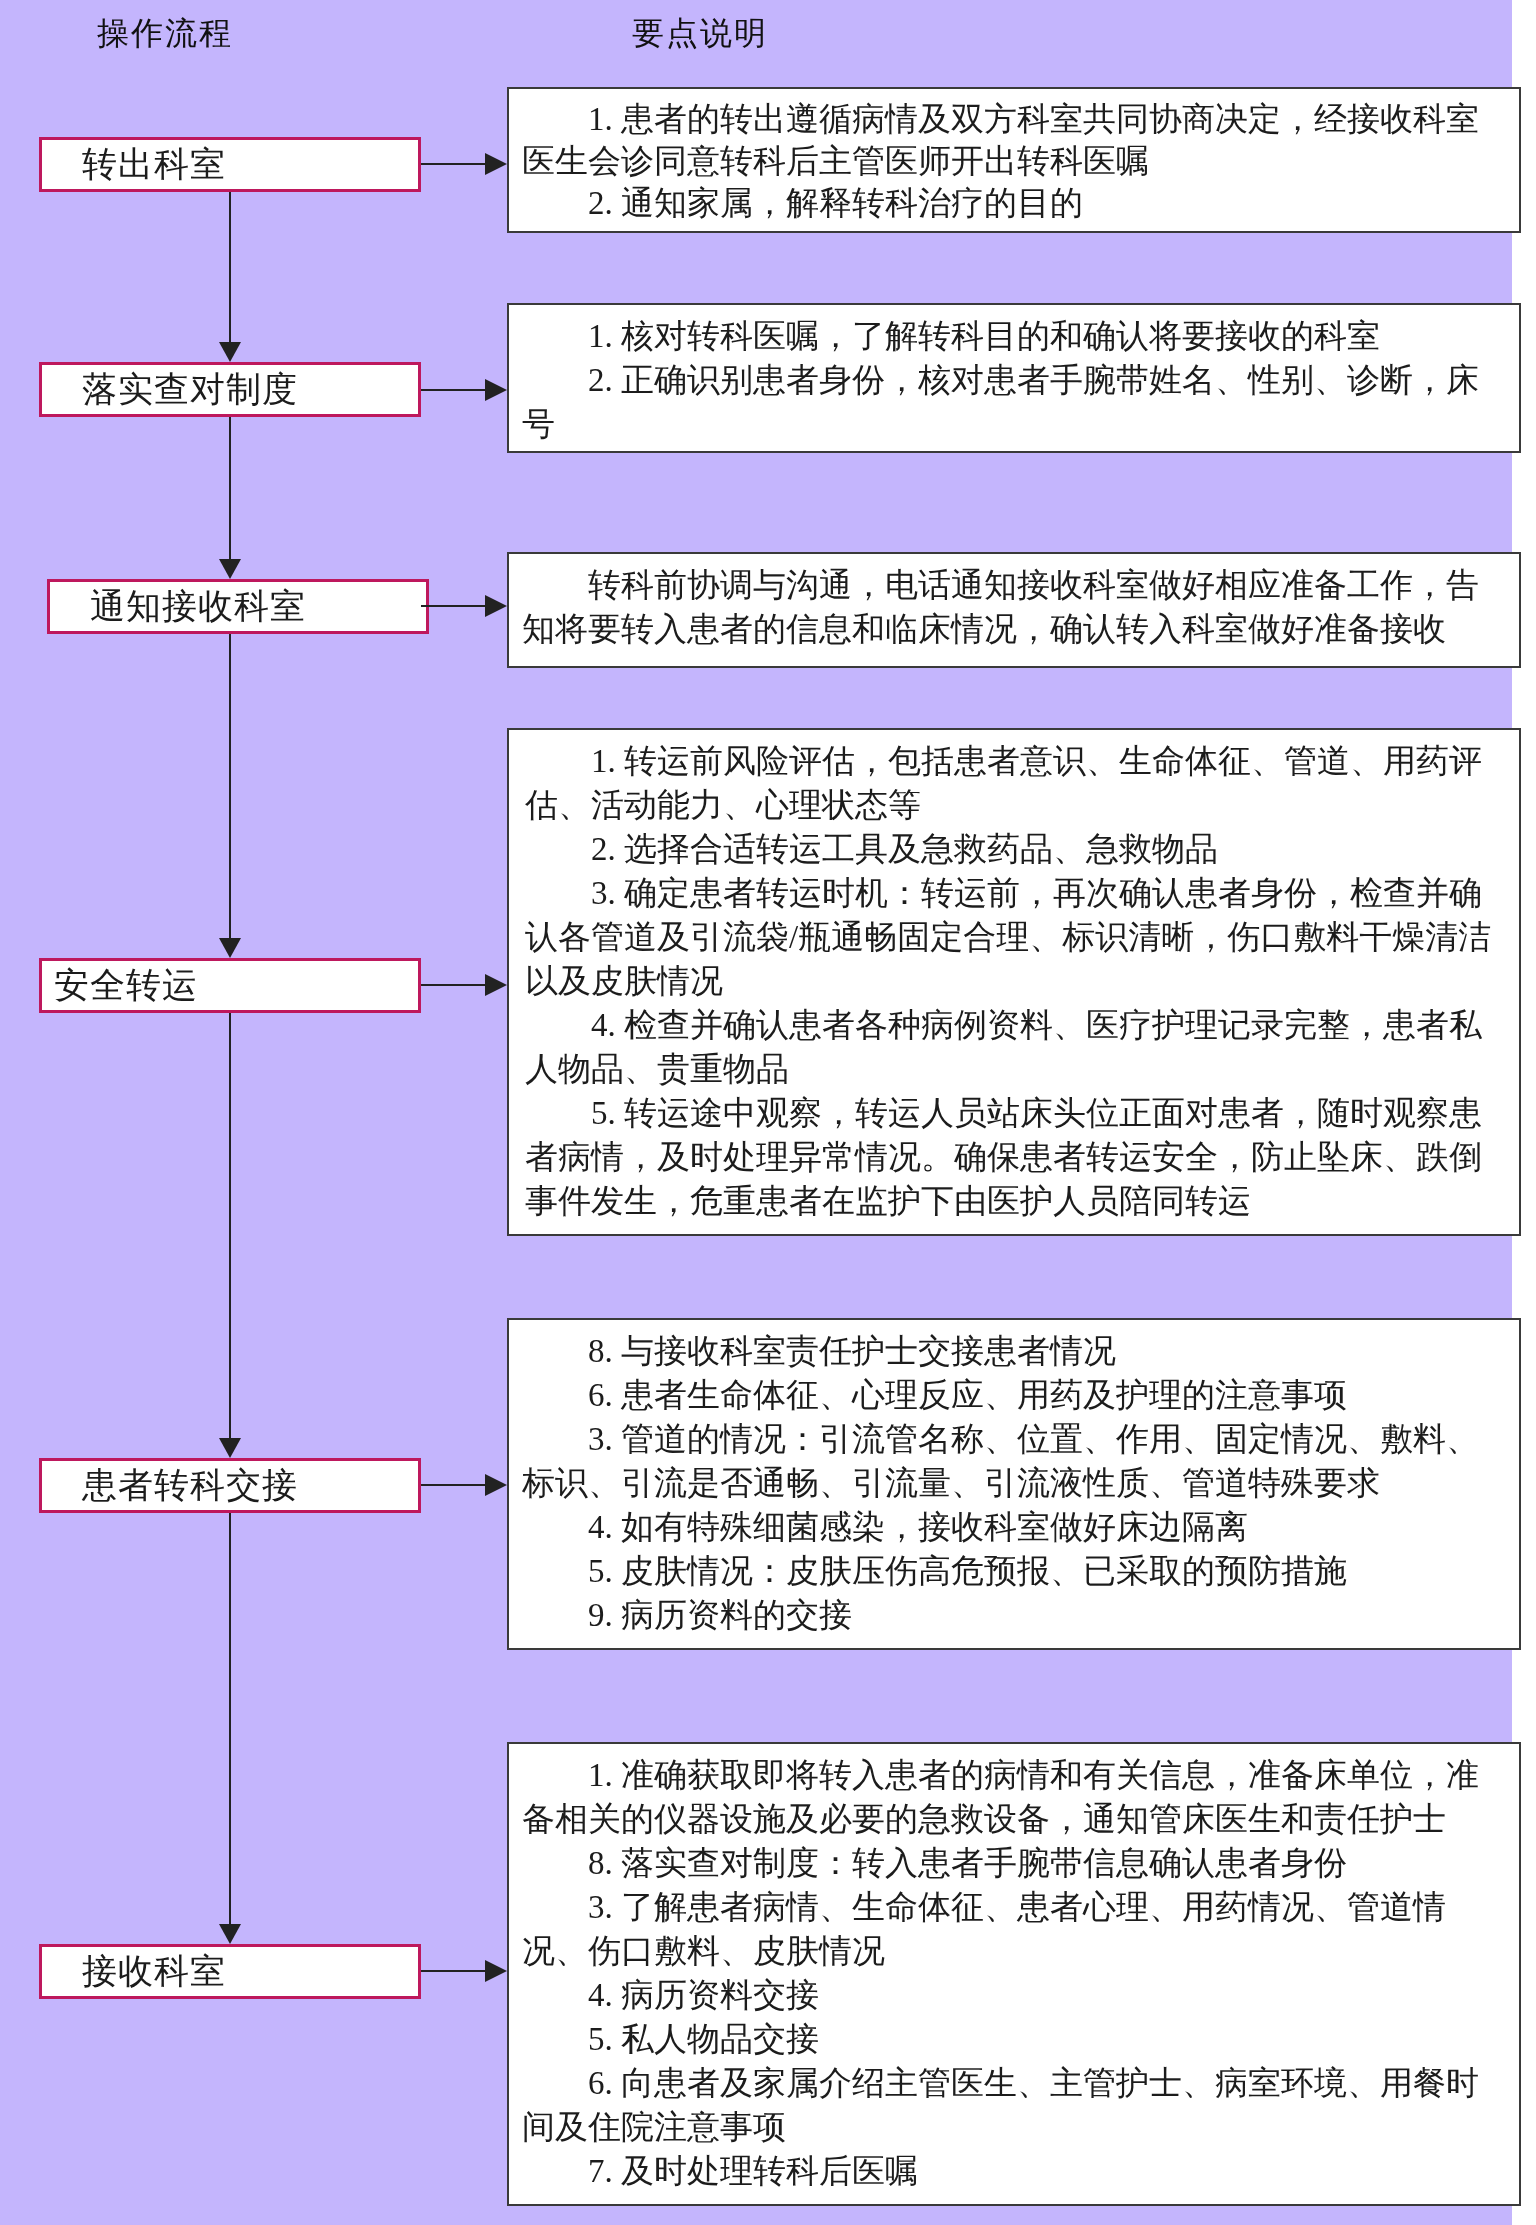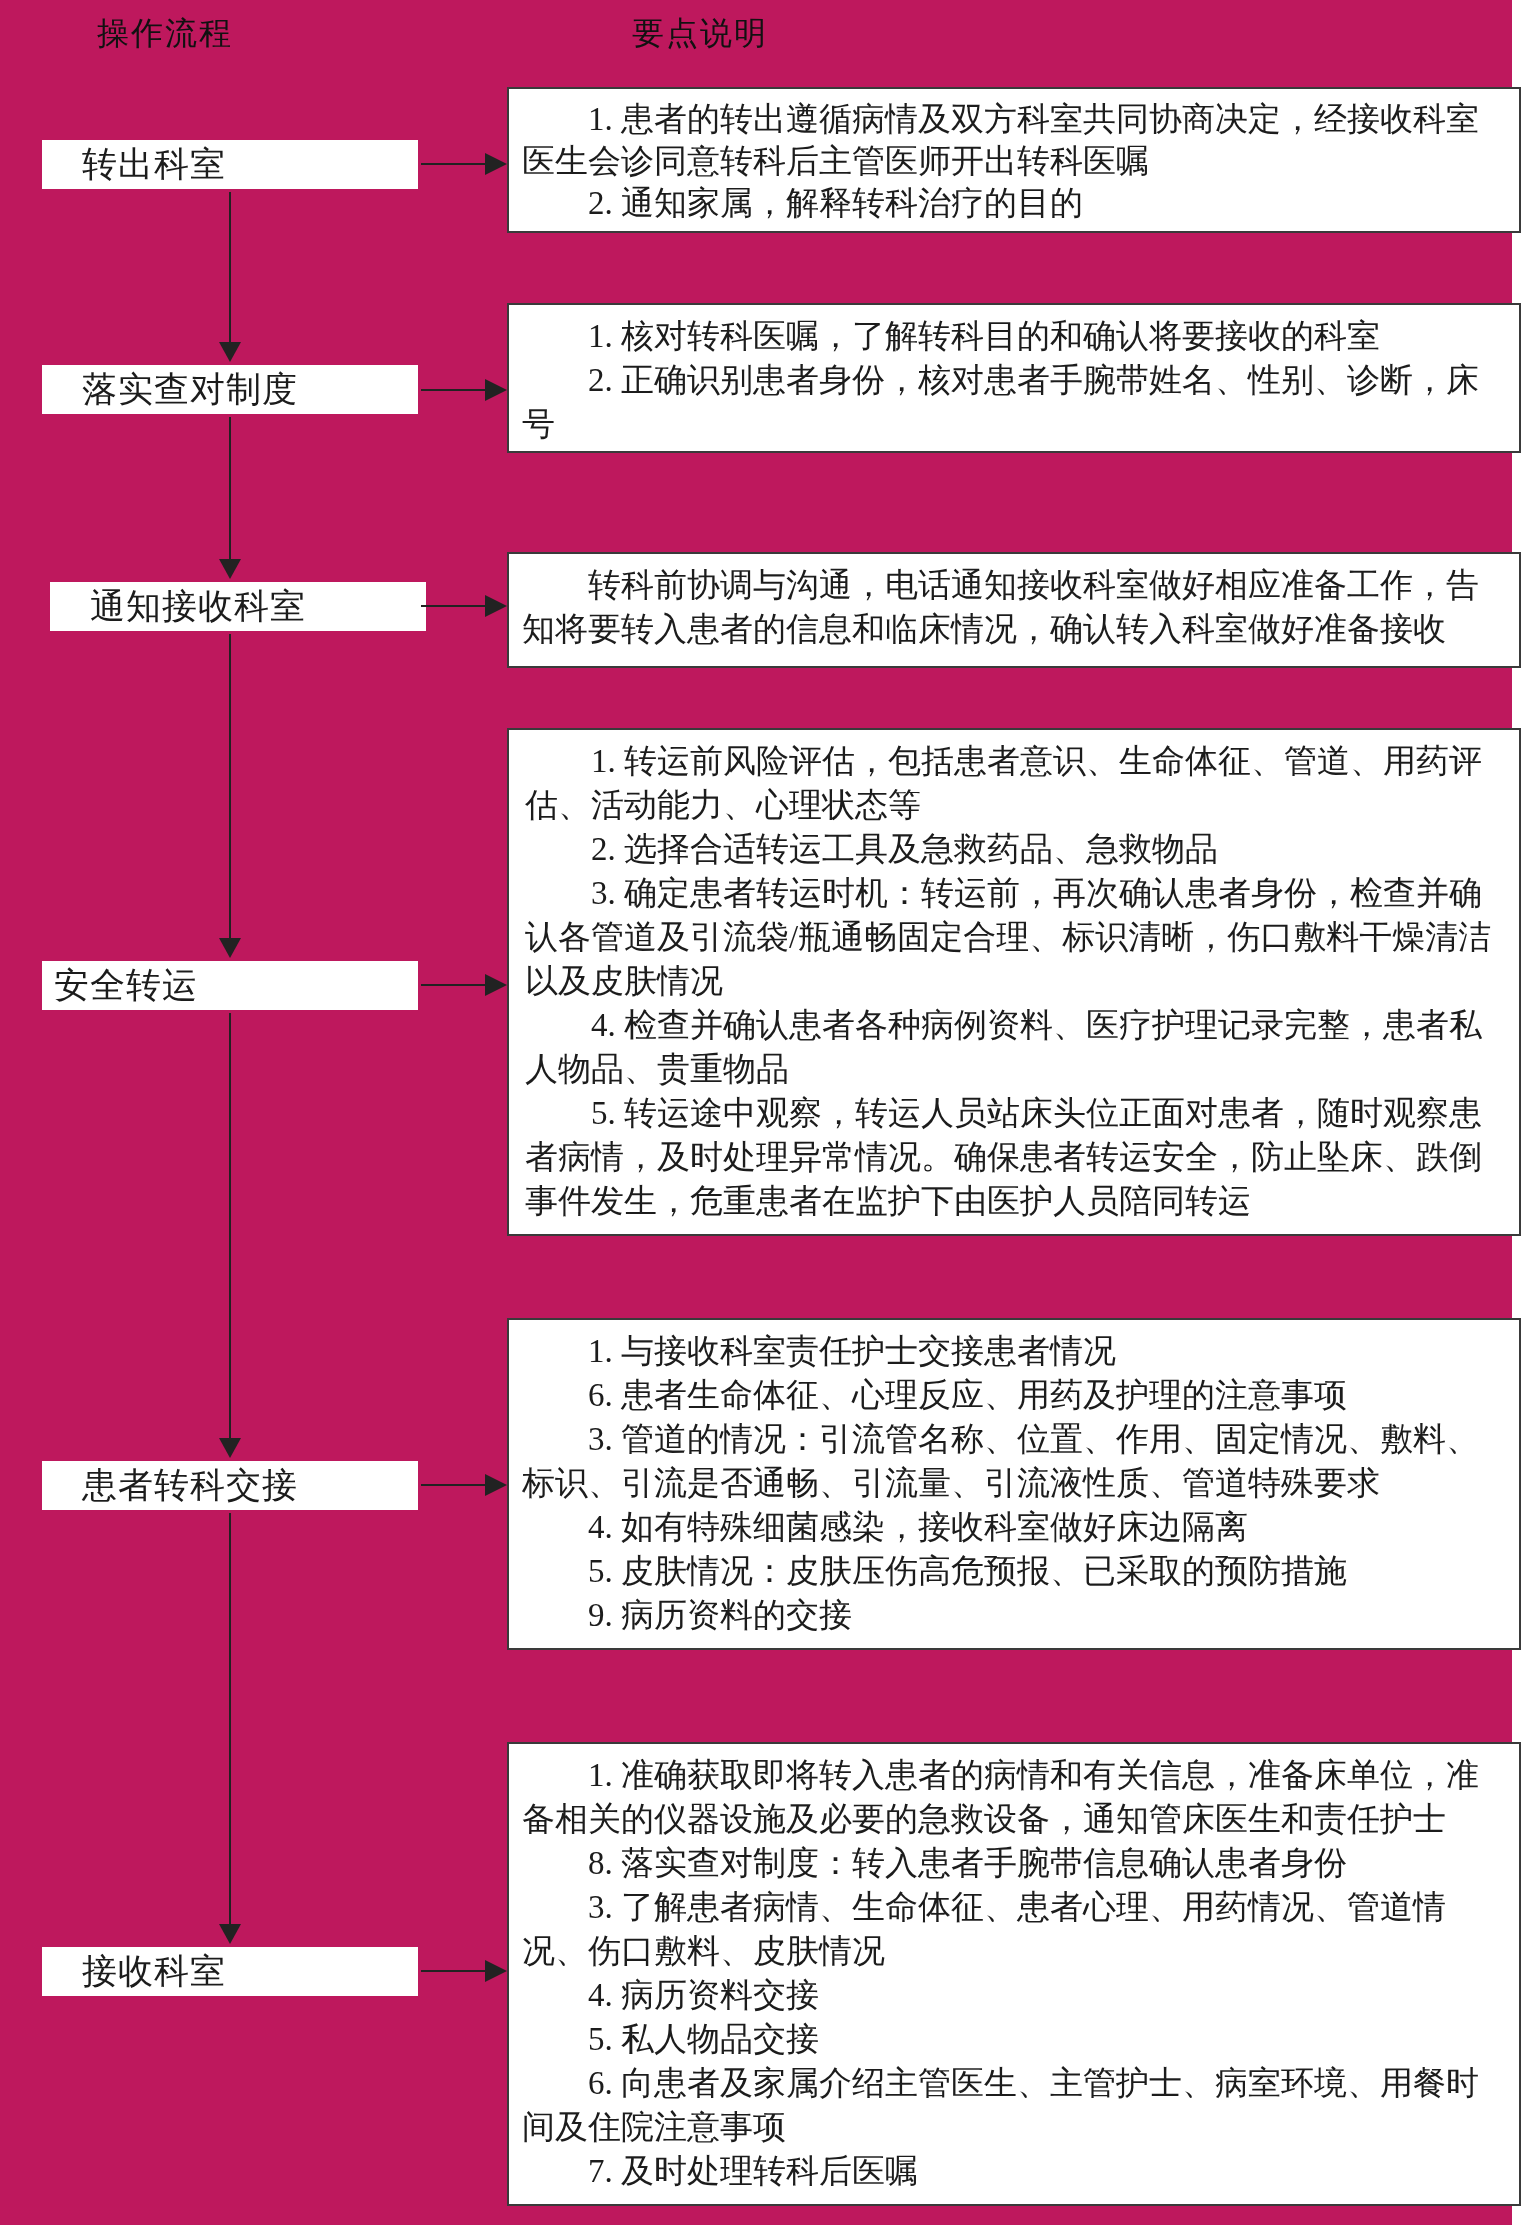--- a/index.html
+++ b/index.html
@@ -1,20 +1,20 @@
 <!DOCTYPE html>
 <html><head>
 <meta charset="utf-8">
 <style>
   html,body{margin:0;padding:0;background:#ffffff;}
   .canvas{
     position:relative;
     width:1512px;
     height:2225px;
-    background:#be185d;
+    background:#c4b5fd;
     font-family:"Liberation Serif", serif;
     color:#1c1c1c;
   }
   .col-title{
     position:absolute;
     top:12px;
     font-family:"Liberation Sans", sans-serif;
     font-size:32px;
     letter-spacing:2px;
     text-align:center;
@@ -132,21 +132,21 @@
     <p>转科前协调与沟通，电话通知接收科室做好相应准备工作，告知将要转入患者的信息和临床情况，确认转入科室做好准备接收</p>
   </div>
   <div class="rbox r4">
     <p>1. 转运前风险评估，包括患者意识、生命体征、管道、用药评估、活动能力、心理状态等</p>
     <p>2. 选择合适转运工具及急救药品、急救物品</p>
     <p>3. 确定患者转运时机：转运前，再次确认患者身份，检查并确认各管道及引流袋/瓶通畅固定合理、标识清晰，伤口敷料干燥清洁以及皮肤情况</p>
     <p>4. 检查并确认患者各种病例资料、医疗护理记录完整，患者私人物品、贵重物品</p>
     <p>5. 转运途中观察，转运人员站床头位正面对患者，随时观察患者病情，及时处理异常情况。确保患者转运安全，防止坠床、跌倒事件发生，危重患者在监护下由医护人员陪同转运</p>
   </div>
   <div class="rbox r5">
-    <p>1. 与接收科室责任护士交接患者情况</p>
+    <p>8. 与接收科室责任护士交接患者情况</p>
     <p>6. 患者生命体征、心理反应、用药及护理的注意事项</p>
     <p>3. 管道的情况：引流管名称、位置、作用、固定情况、敷料、标识、引流是否通畅、引流量、引流液性质、管道特殊要求</p>
     <p>4. 如有特殊细菌感染，接收科室做好床边隔离</p>
     <p>5. 皮肤情况：皮肤压伤高危预报、已采取的预防措施</p>
     <p>9. 病历资料的交接</p>
   </div>
   <div class="rbox r6">
     <p>1. 准确获取即将转入患者的病情和有关信息，准备床单位，准备相关的仪器设施及必要的急救设备，通知管床医生和责任护士</p>
     <p>8. 落实查对制度：转入患者手腕带信息确认患者身份</p>
     <p>3. 了解患者病情、生命体征、患者心理、用药情况、管道情况、伤口敷料、皮肤情况</p>

